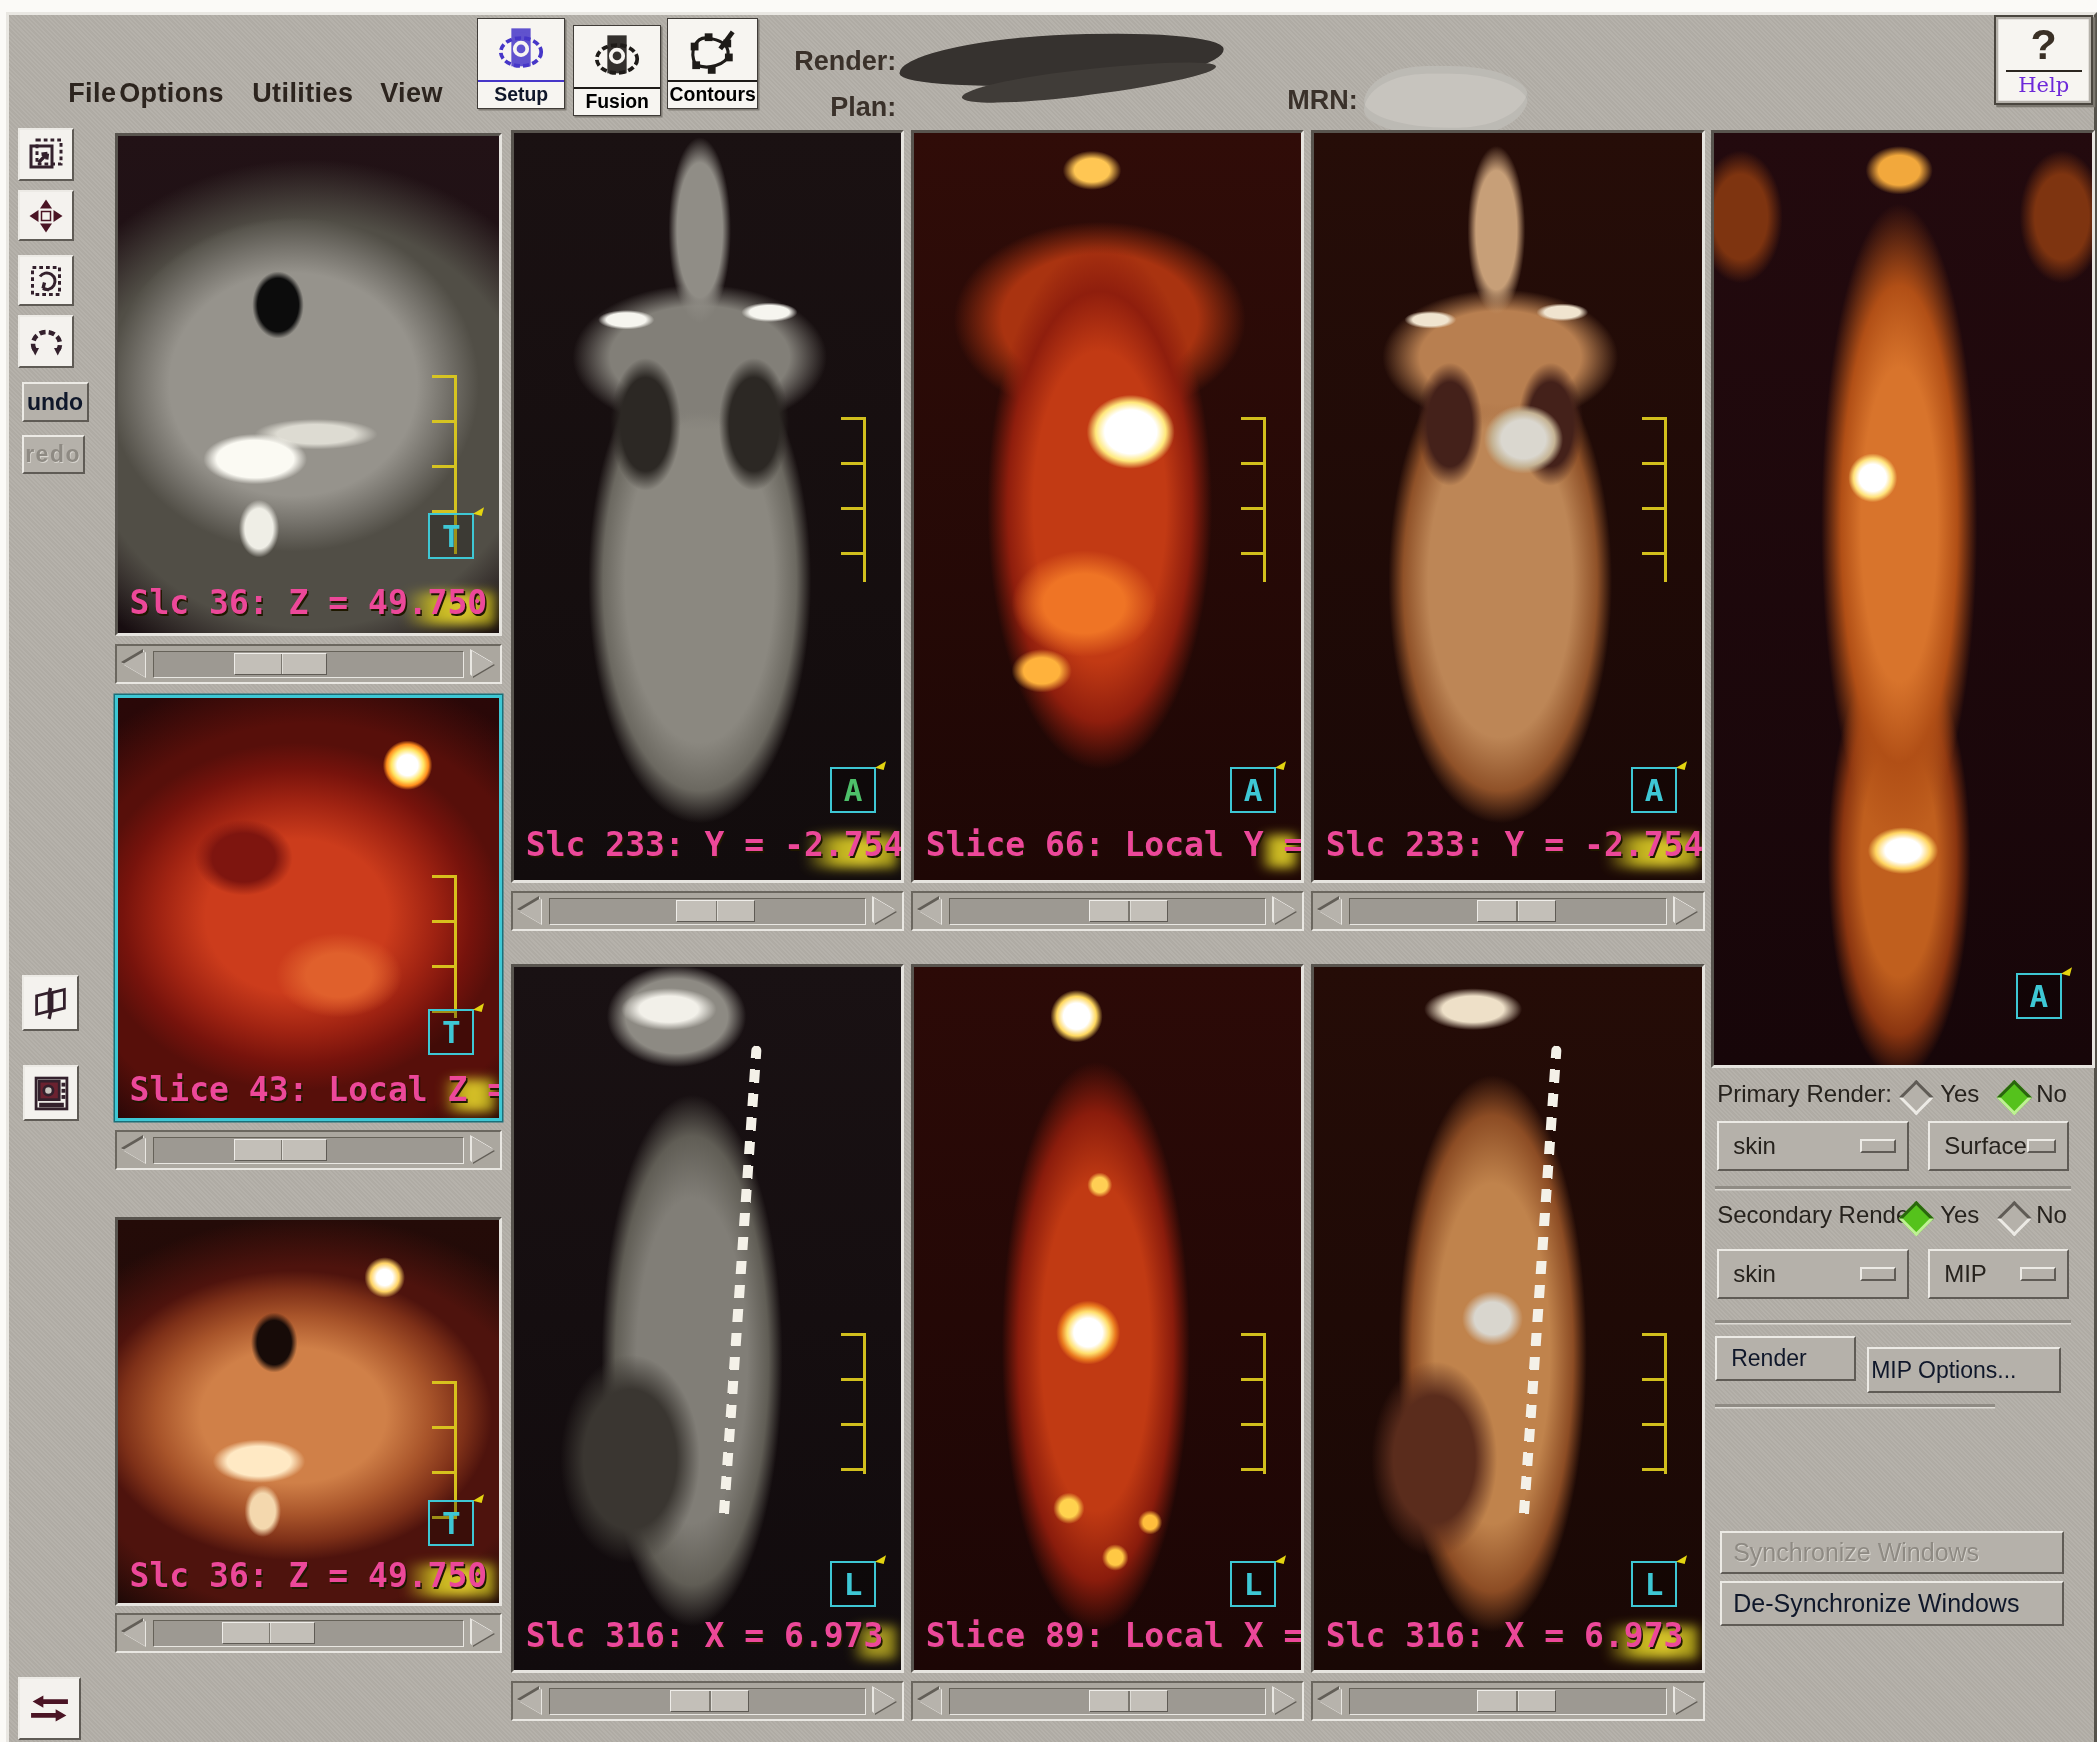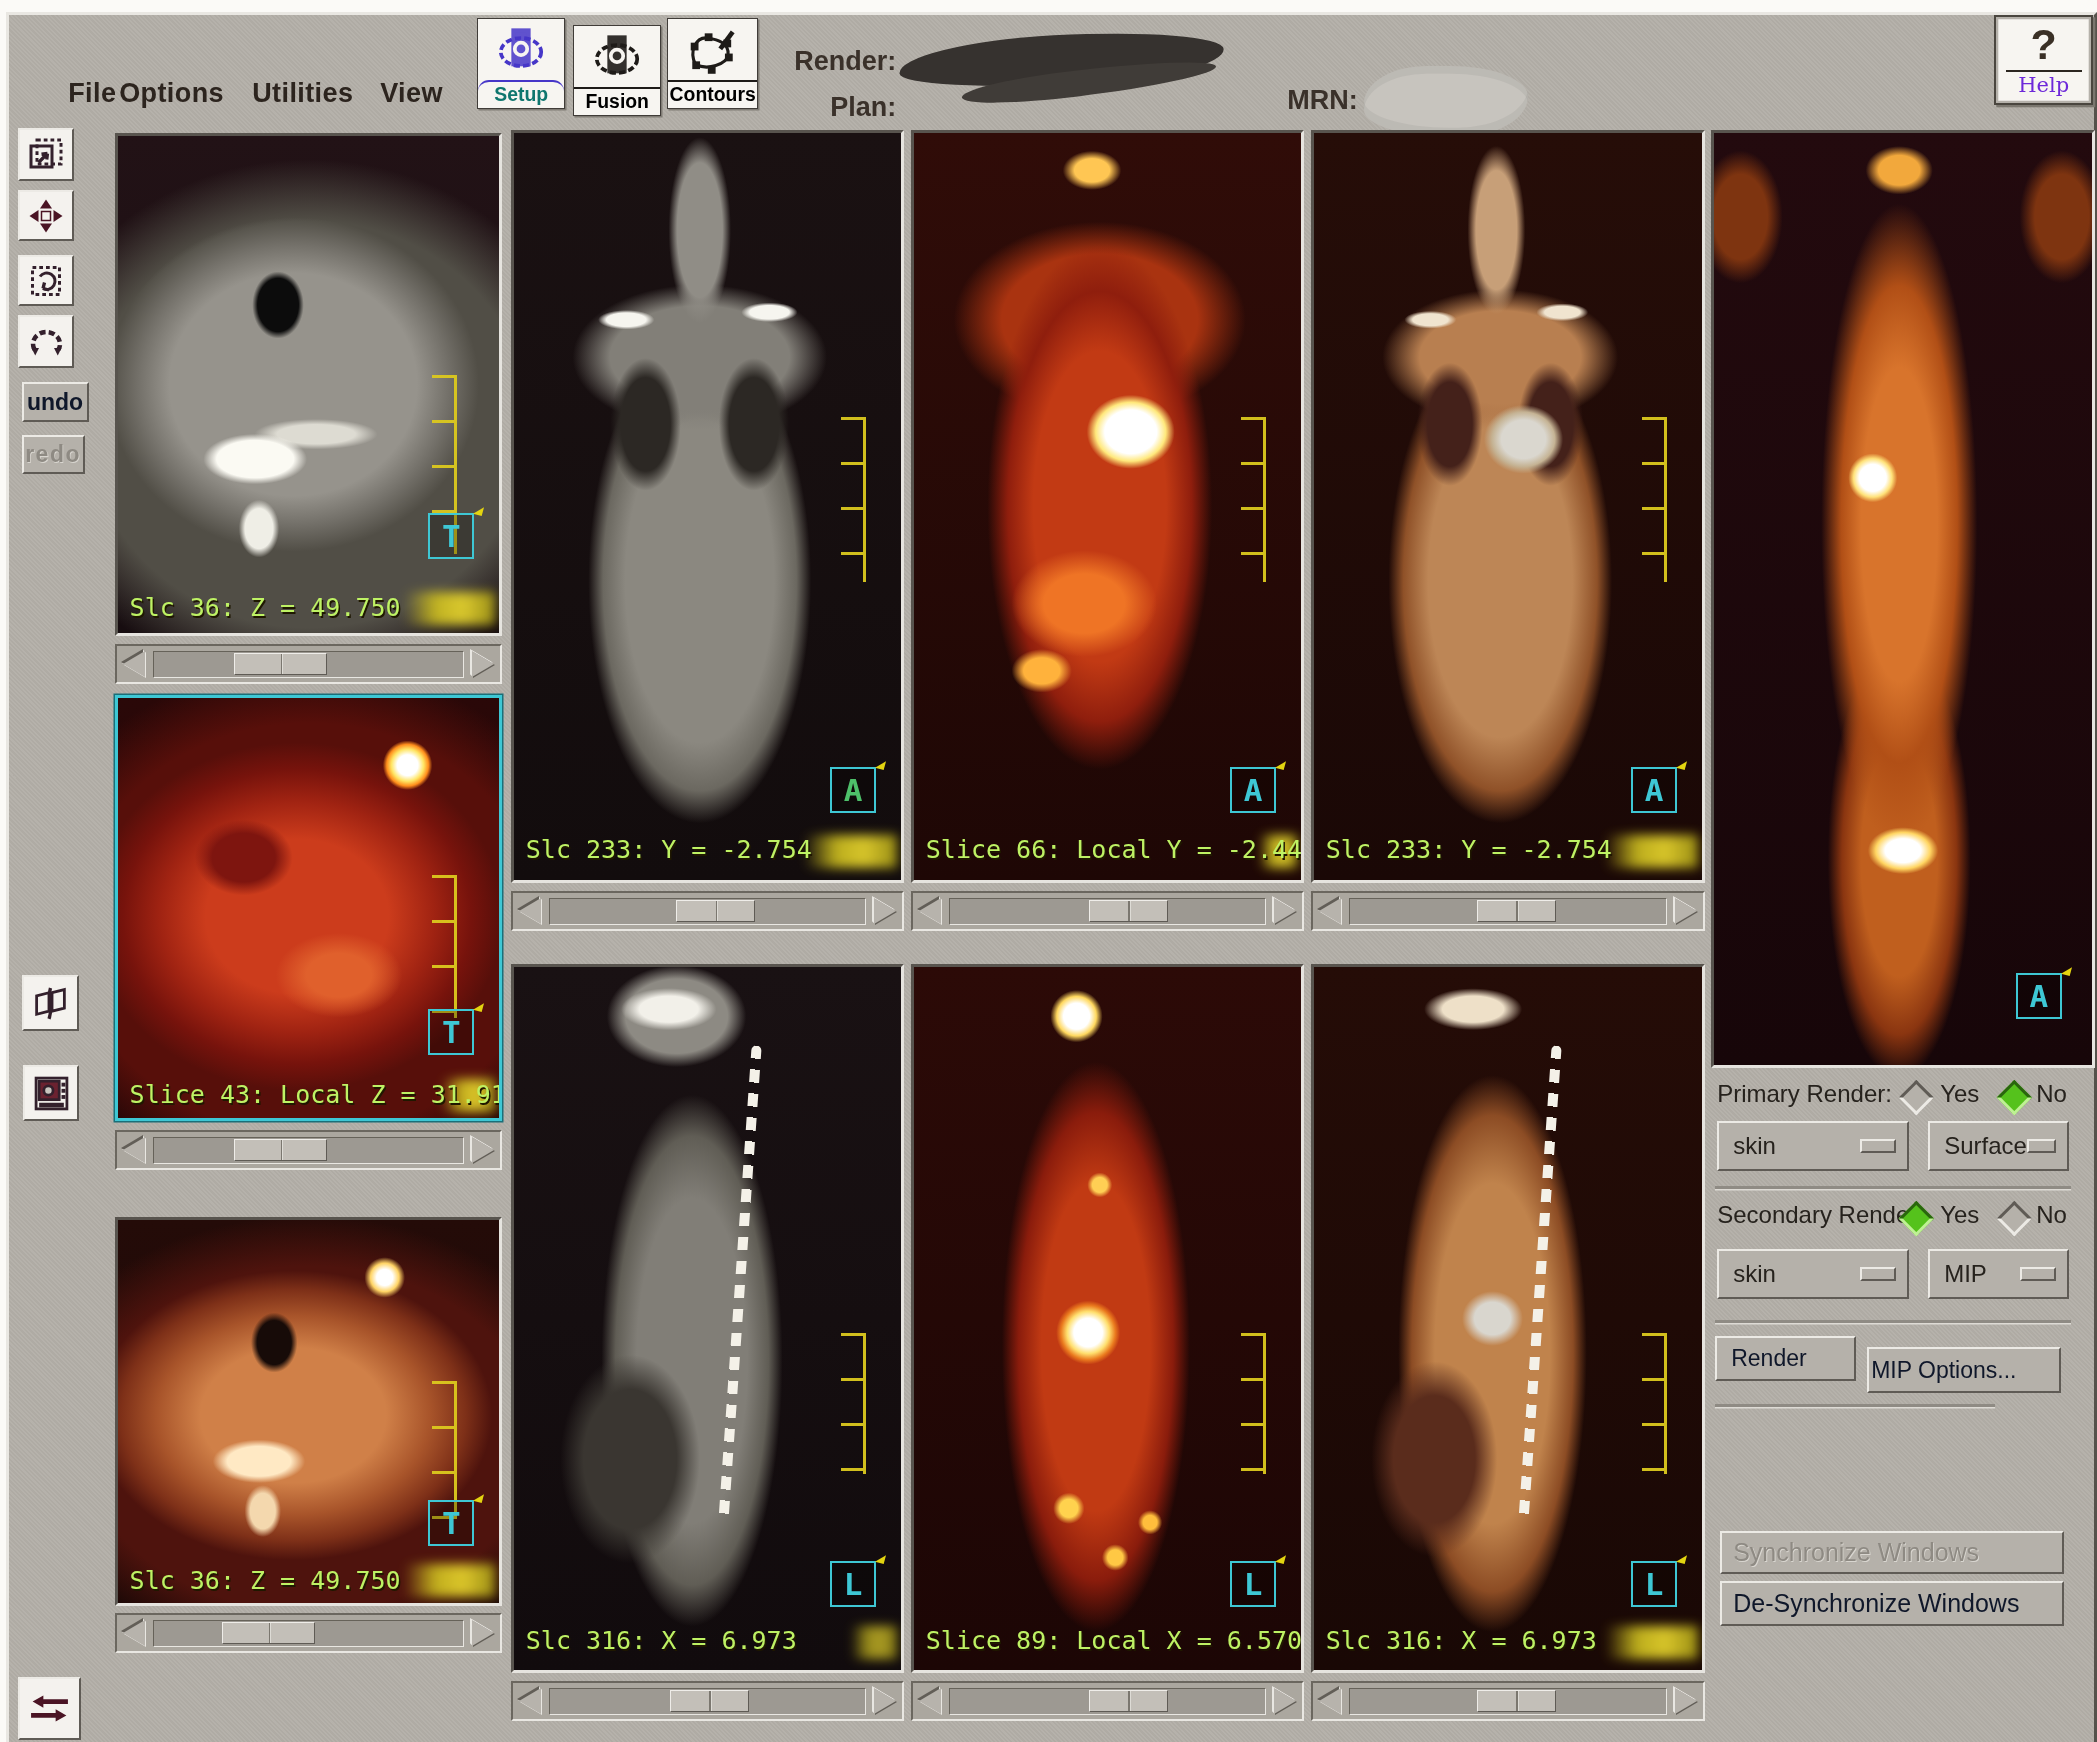--- a/index.html
+++ b/index.html
@@ -26,21 +26,21 @@
   .iconbtn{display:flex;align-items:center;justify-content:center;cursor:pointer;box-sizing:border-box;background:#f4f2ee;}
   .tbtn{background:#f7f5f1;display:flex;flex-direction:column;align-items:center;justify-content:flex-end;
         border:1.5px solid #403c38;box-shadow:1.5px 1.5px 0 #807c75;cursor:pointer;box-sizing:border-box;}
   .tbtn .cap{font-size:19.4px;font-weight:bold;border-top:2.3px solid #1e1b18;width:100%;text-align:center;padding:1.5px 0 2.3px;}
   
   .vp{box-sizing:border-box;border-top:3.1px solid #58544e;border-left:3.1px solid #58544e;
       border-right:3.1px solid #e6e4df;border-bottom:3.1px solid #e6e4df;overflow:hidden;background:#180b0d;}
   .vp.sel{border:3.9px solid #3ec7d4;box-shadow:0 0 0 1.5px #1b6f78;}
   .img{position:absolute;inset:0;cursor:crosshair;}
   .slice-label{position:absolute;left:3%;bottom:2.2%;font-family:"DejaVu Sans Mono",monospace;
-      font-weight:normal;font-size:25px;color:#bef264;text-shadow:1.5px 1.5px 0 #1f1800;white-space:nowrap;z-index:3;}
+      font-weight:bold;font-size:33px;color:#ec4899;text-shadow:1.5px 1.5px 0 #1f1800;white-space:nowrap;z-index:3;}
   .streak{position:absolute;right:1%;bottom:1.6%;width:24%;height:33px;z-index:2;opacity:.9;
       background:linear-gradient(90deg,rgba(214,198,26,0) 0,#cfc020 35%,#ecd92e 65%,#a89c16 100%);filter:blur(5.4px);}
   .ruler{position:absolute;right:10%;top:44%;height:30%;width:22px;z-index:2;opacity:.95;
       border-right:3.1px solid #dcc91e;
       background:repeating-linear-gradient(to bottom,#dcc91e 0 3.1px,rgba(0,0,0,0) 3.1px 45px);}
   .marker{position:absolute;right:6.5%;bottom:9%;width:42px;height:42px;border:2.3px solid #3ec7d4;
       color:#3ec7d4;display:flex;align-items:center;justify-content:center;z-index:3;
       font-family:"DejaVu Sans Mono",monospace;font-weight:bold;font-size:31px;background:rgba(0,0,0,.25);}
   .marker::after{content:"";position:absolute;top:-9.3px;right:-11px;width:0;height:0;
       border-left:9.3px solid transparent;border-bottom:9.3px solid #e3d410;transform:rotate(15deg);}
@@ -172,21 +172,21 @@
   <div class="abs tbtn" style="left:468px;top:3.1px;width:88px;height:91px;">
     <span>
       <svg width="50" height="56" viewBox="0 0 32 36">
             <g stroke="#4636c8" fill="none" stroke-width="2.4">
         <ellipse cx="16" cy="18" rx="13" ry="9" stroke-dasharray="4 2"></ellipse>
               <rect x="11" y="4" width="10" height="22" fill="#4636c8" opacity=".85"></rect>
               <circle cx="16" cy="16" r="4" stroke="#f7f5f1"></circle>
             </g>
           </svg>
     </span>
-    <span class="cap" style="color:#0f766e;border-top-color:#4636c8;border-radius:11px;">Setup</span>
+    <span class="cap" style="color:#0f172a;border-top-color:#4636c8;">Setup</span>
   </div>
   <div class="abs tbtn" style="left:564px;top:10px;width:88px;height:91px;">
     <span>
       <svg width="50" height="56" viewBox="0 0 32 36">
             <g stroke="#1e1b18" fill="none" stroke-width="2.4">
         <ellipse cx="16" cy="18" rx="13" ry="9" stroke-dasharray="4 2"></ellipse>
               <rect x="11" y="4" width="10" height="22" fill="#1e1b18" opacity=".9"></rect>
               <circle cx="16" cy="16" r="4" stroke="#f7f5f1"></circle>
             </g>
           </svg>

